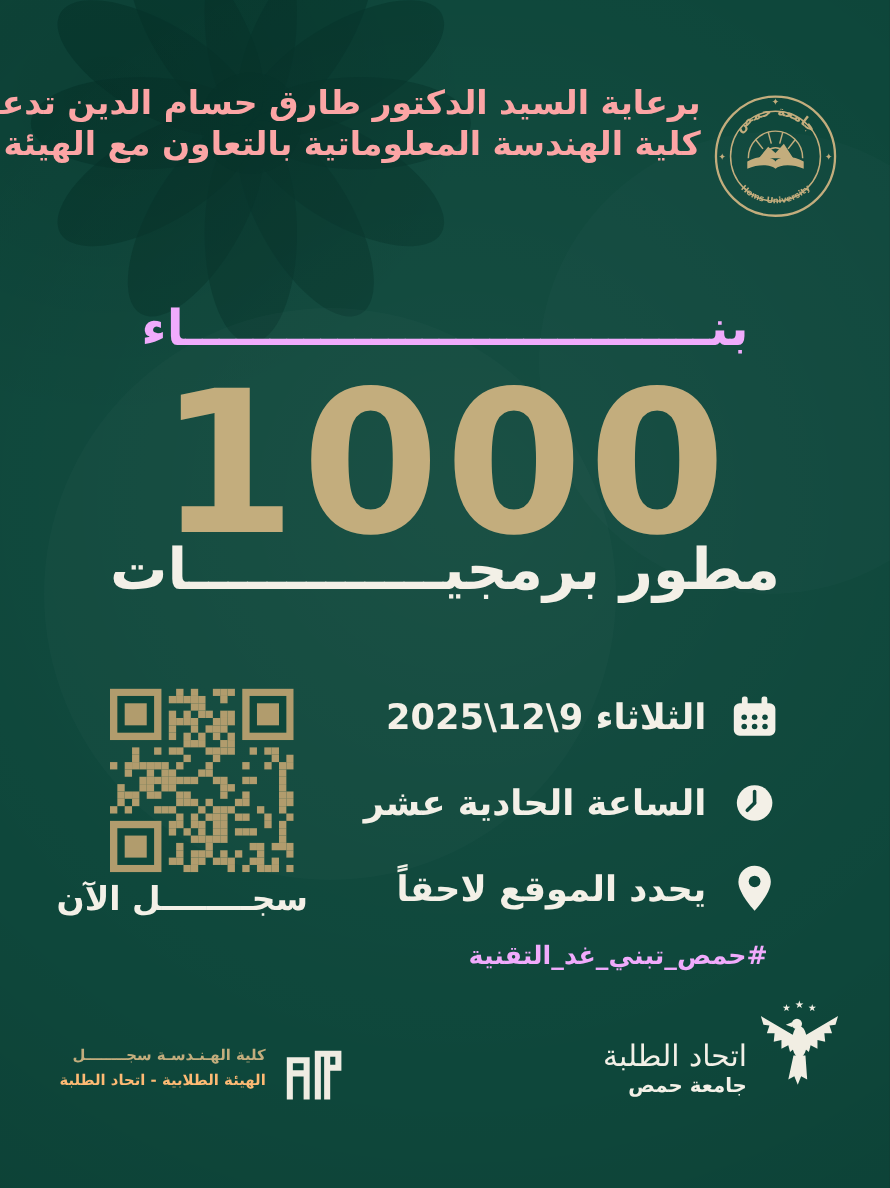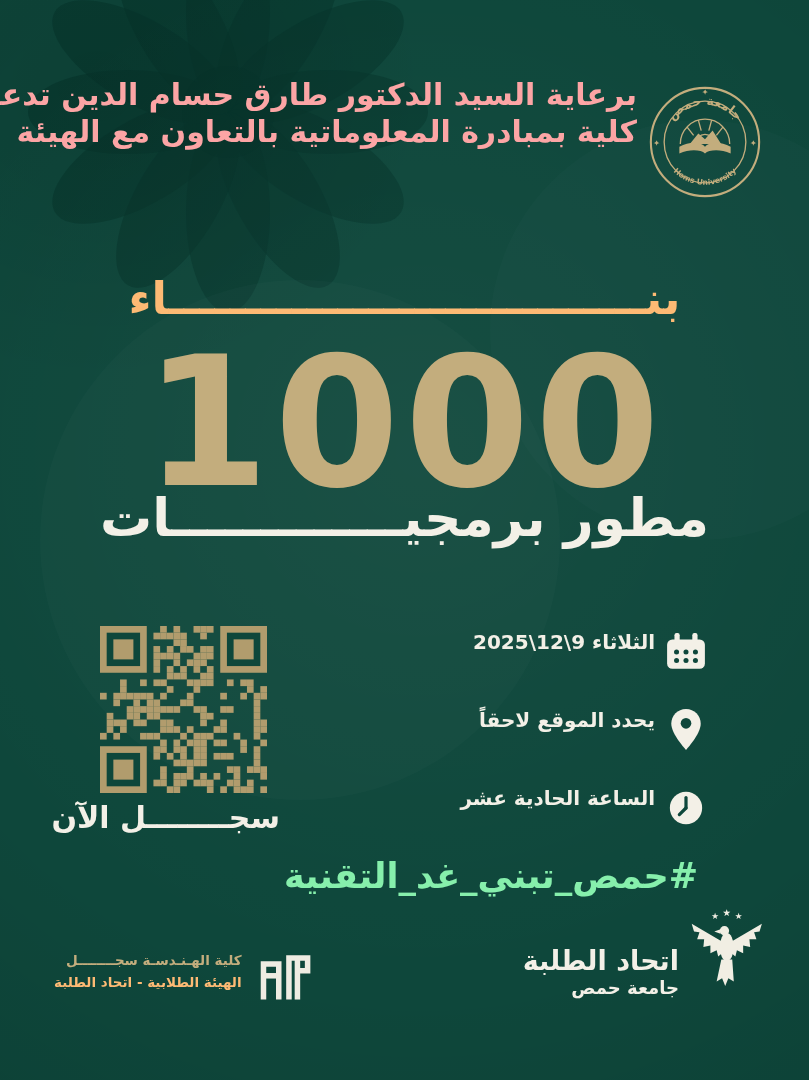--- a/index.html
+++ b/index.html
@@ -17,46 +17,46 @@
   }
   
   .invite{
     position:absolute; top:76px; left:30px; right:172px;
     direction:rtl; text-align:center; font-weight:bold;
     font-size:30px; line-height:37px; white-space:nowrap; color:#fca5a5;
   }
   .seal{position:absolute; top:85px; right:47px; width:114px; height:114px;}
   
   .title-top{position:absolute; top:272px; left:0; right:0; text-align:center;
-    direction:rtl; font-weight:bold; font-size:45px; color:#fdba74; white-space:nowrap;}
+    direction:rtl; font-weight:bold; font-size:45px; color:#f0abfc; white-space:nowrap;}
   .number{position:absolute; top:333px; left:0; right:0; text-align:center;
     font-weight:bold; font-size:180px; line-height:1; letter-spacing:5px; color:#c3ad7d;}
   .title-bottom{position:absolute; top:488px; left:0; right:0; text-align:center;
     direction:rtl; font-weight:bold; font-size:52px; color:#f3f0e7; white-space:nowrap;}
   
   .qr{position:absolute; left:100px; top:626px; width:167px; height:167px;}
   .qr-label{position:absolute; left:52px; top:800px; width:228px; text-align:center;
     direction:rtl; font-weight:bold; font-size:30px; color:#f3f0e7; white-space:nowrap;}
   
   .details{position:absolute; right:101px; top:630px; direction:rtl;
     display:flex; flex-direction:column; gap:34px; align-items:flex-start;}
-  .detail-row{display:flex; align-items:flex-start; gap:9px;
-    font-weight:bold; font-size:20px; color:#f3f0e7; white-space:nowrap;}
+  .detail-row{display:flex; align-items:center; gap:22px;
+    font-weight:bold; font-size:32px; color:#f3f0e7; white-space:nowrap;}
   .detail-icon{width:44px; height:44px; display:flex; align-items:center; justify-content:center;}
   
   .hashtag{position:absolute; right:111px; top:856px; direction:rtl;
-    font-weight:bold; font-size:35px; color:#86efac; white-space:nowrap;}
+    font-weight:bold; font-size:23px; color:#f0abfc; white-space:nowrap;}
   
   .footer-left{position:absolute; left:54px; bottom:72px; display:flex; align-items:center; gap:13px;}
   .footer-left .lines{direction:rtl; text-align:right; white-space:nowrap;}
   .footer-left .l1{font-size:13.5px; font-weight:bold; color:#c3ad7d; line-height:22px;}
   .footer-left .l2{font-size:13.5px; font-weight:bold; color:#fdba74; line-height:22px;}
   .footer-right{position:absolute; right:44px; bottom:80px; display:flex; align-items:center; gap:8px;}
   .footer-right .lines{direction:rtl; text-align:right; white-space:nowrap;}
-  .footer-right .l1{font-size:27px; font-weight:bold; color:#f3f0e7; line-height:30px;margin-top:40px;}
+  .footer-right .l1{font-size:27px; font-weight:normal; color:#f3f0e7; line-height:30px;margin-top:40px;}
   .footer-right .l2{font-size:18px; font-weight:bold; color:#f3f0e7; line-height:24px;}
 </style>
 </head>
 <body>
 
 <div class="poster">
 
   <svg class="bg-layer" width="809" height="1080" viewBox="0 0 809 1080">
     <g transform="translate(228,112)" fill="rgba(6,52,43,0.55)">
       <g id="petals">
@@ -75,21 +75,21 @@
         </g>
       <circle r="46"></circle>
     </g>
     <circle cx="700" cy="330" r="210" fill="rgba(255,255,255,0.015)"></circle>
     <circle cx="300" cy="540" r="260" fill="rgba(255,255,255,0.018)"></circle>
   </svg>
   <div class="vignette"></div>
 
   <div class="invite">
     <div>برعاية السيد الدكتور طارق حسام الدين تدعوكم</div>
-    <div>كلية بمبادرة المعلوماتية بالتعاون مع الهيئة</div>
+    <div>كلية الهندسة المعلوماتية بالتعاون مع الهيئة</div>
   </div>
 
   <div class="seal">
     <svg width="114" height="114" viewBox="0 0 120 120">
       <defs>
         <path id="arcT" d="M 19,62 A 41,41 0 0 1 101,62" fill="none"></path>
         <path id="arcB" d="M 13,58 A 47,47 0 0 0 107,58" fill="none"></path>
       </defs>
       <circle cx="60" cy="60" r="57" fill="none" stroke="#c3ad7d" stroke-width="2.2"></circle>
       <circle cx="60" cy="60" r="43" fill="none" stroke="#c3ad7d" stroke-width="1.4"></circle>
@@ -346,36 +346,36 @@
             <circle cx="11" cy="27" r="2.4"></circle>
               <circle cx="20" cy="27" r="2.4"></circle>
               <circle cx="29" cy="27" r="2.4"></circle>
           </g>
         </svg>
       </span>
       <span>الثلاثاء 9\12\2025</span>
     </div>
     <div class="detail-row">
       <span class="detail-icon">
-        <svg width="38" height="46" viewBox="0 0 40 48">
-          <path d="M20,2 C11.2,2 4.5,8.8 4.5,17.5 C4.5,28.5 20,45 20,45 C20,45 35.5,28.5 35.5,17.5 C35.5,8.8 28.8,2 20,2 Z" fill="#f3f0e7"></path>
-          <circle cx="20" cy="17" r="5.6" fill="#0e473b"></circle>
-        </svg>
-      </span>
-      <span>يحدد الموقع لاحقاً</span>
-    </div>
-    <div class="detail-row">
-      <span class="detail-icon">
         <svg width="38" height="38" viewBox="0 0 40 40">
           <circle cx="20" cy="20" r="17" fill="#f3f0e7"></circle>
           <line x1="20" y1="20" x2="20" y2="9" stroke="#0e473b" stroke-width="3.4" stroke-linecap="round"></line>
           <line x1="20" y1="20" x2="13" y2="27" stroke="#0e473b" stroke-width="3.4" stroke-linecap="round"></line>
         </svg>
       </span>
       <span>الساعة الحادية عشر</span>
+    </div>
+    <div class="detail-row">
+      <span class="detail-icon">
+        <svg width="38" height="46" viewBox="0 0 40 48">
+          <path d="M20,2 C11.2,2 4.5,8.8 4.5,17.5 C4.5,28.5 20,45 20,45 C20,45 35.5,28.5 35.5,17.5 C35.5,8.8 28.8,2 20,2 Z" fill="#f3f0e7"></path>
+          <circle cx="20" cy="17" r="5.6" fill="#0e473b"></circle>
+        </svg>
+      </span>
+      <span>يحدد الموقع لاحقاً</span>
     </div>
   </div>
 
   <div class="hashtag">#حمص_تبني_غد_التقنية</div>
 
   <div class="footer-left">
     <div class="lines">
       <div class="l1">كلية الهـنـدسـة سجــــــــل</div>
       <div class="l2">الهيئة الطلابية - اتحاد الطلبة</div>
     </div>

